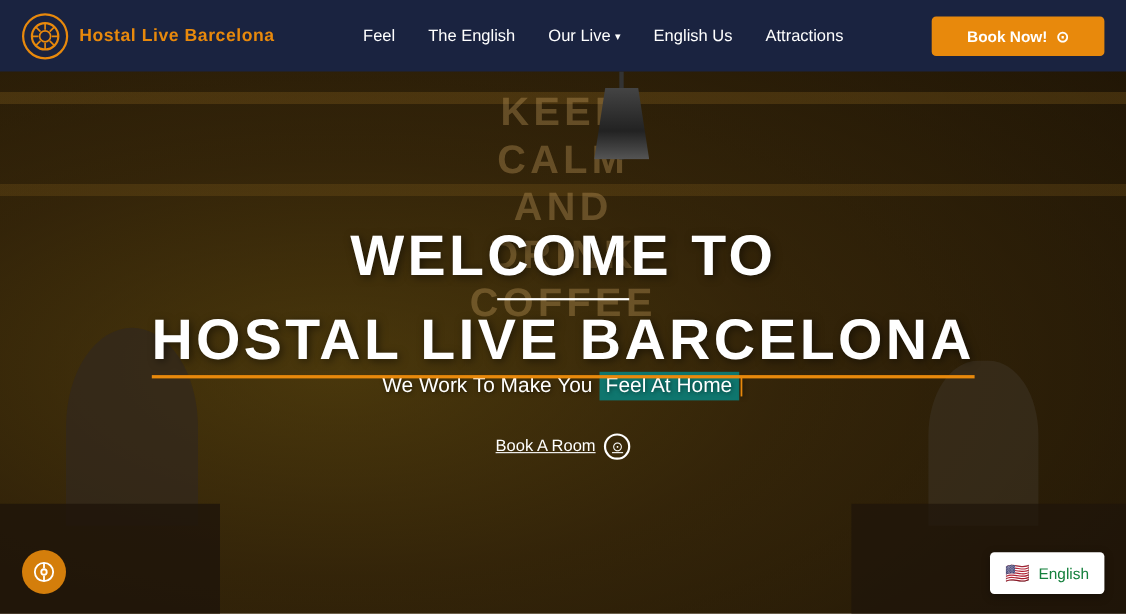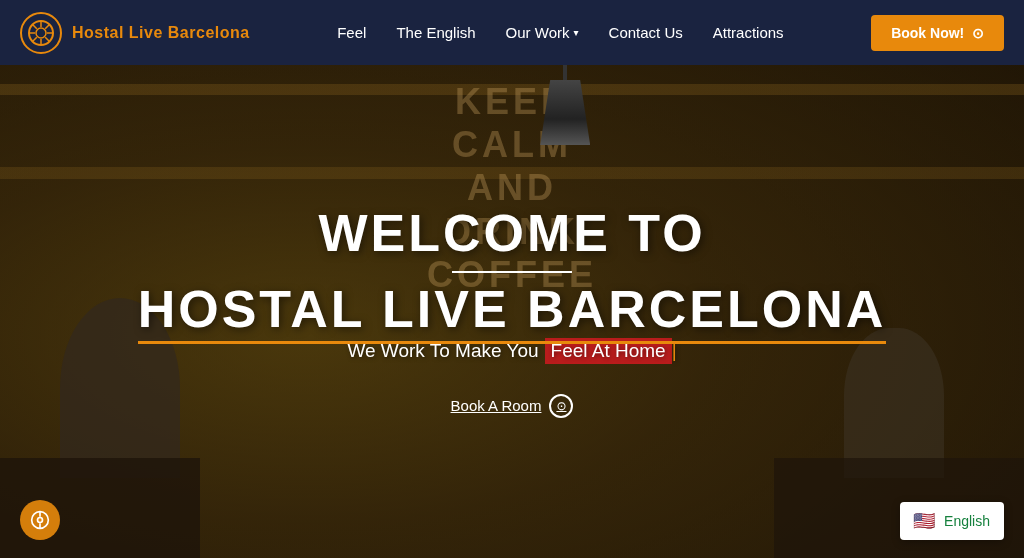--- a/index.html
+++ b/index.html
@@ -77,21 +77,21 @@
 
     .chevron-icon {
       color: #ffffff;
       font-size: 10px;
     }
 
     .book-btn {
       background-color: #e8890c;
       color: #ffffff;
       border: none;
-      padding: 10px 20px;
+      padding: 10px 32px;
       border-radius: 4px;
       font-size: 14px;
       font-weight: 600;
       cursor: pointer;
       display: flex;
       align-items: center;
       gap: 8px;
       white-space: nowrap;
     }
 
@@ -255,21 +255,21 @@
       color: #ffffff;
       font-size: 19px;
       font-weight: 400;
       display: flex;
       align-items: center;
       gap: 0;
       text-shadow: 1px 1px 4px rgba(0,0,0,0.5);
     }
 
     .hero-subtitle .highlight {
-      background-color: #b91c1c;
+      background-color: #0f766e;
       color: #ffffff;
       padding: 2px 6px;
       margin-left: 6px;
     }
 
     .hero-subtitle .cursor {
       color: #e8890c;
       font-weight: 300;
     }
 
@@ -386,26 +386,26 @@
 
   <ul class="nav-links">
     <li>
       <a>Feel</a>
     </li>
     <li>
       <a>The English</a>
     </li>
     <li>
       <a class="nav-dropdown">
-        <span>Our Work</span>
+        <span>Our Live</span>
         <span class="chevron-icon">▾</span>
       </a>
     </li>
     <li>
-      <a>Contact Us</a>
+      <a>English Us</a>
     </li>
     <li>
       <a>Attractions</a>
     </li>
   </ul>
 
   <button class="book-btn">
     <span>Book Now!</span>
     <span>⊙</span>
   </button>

